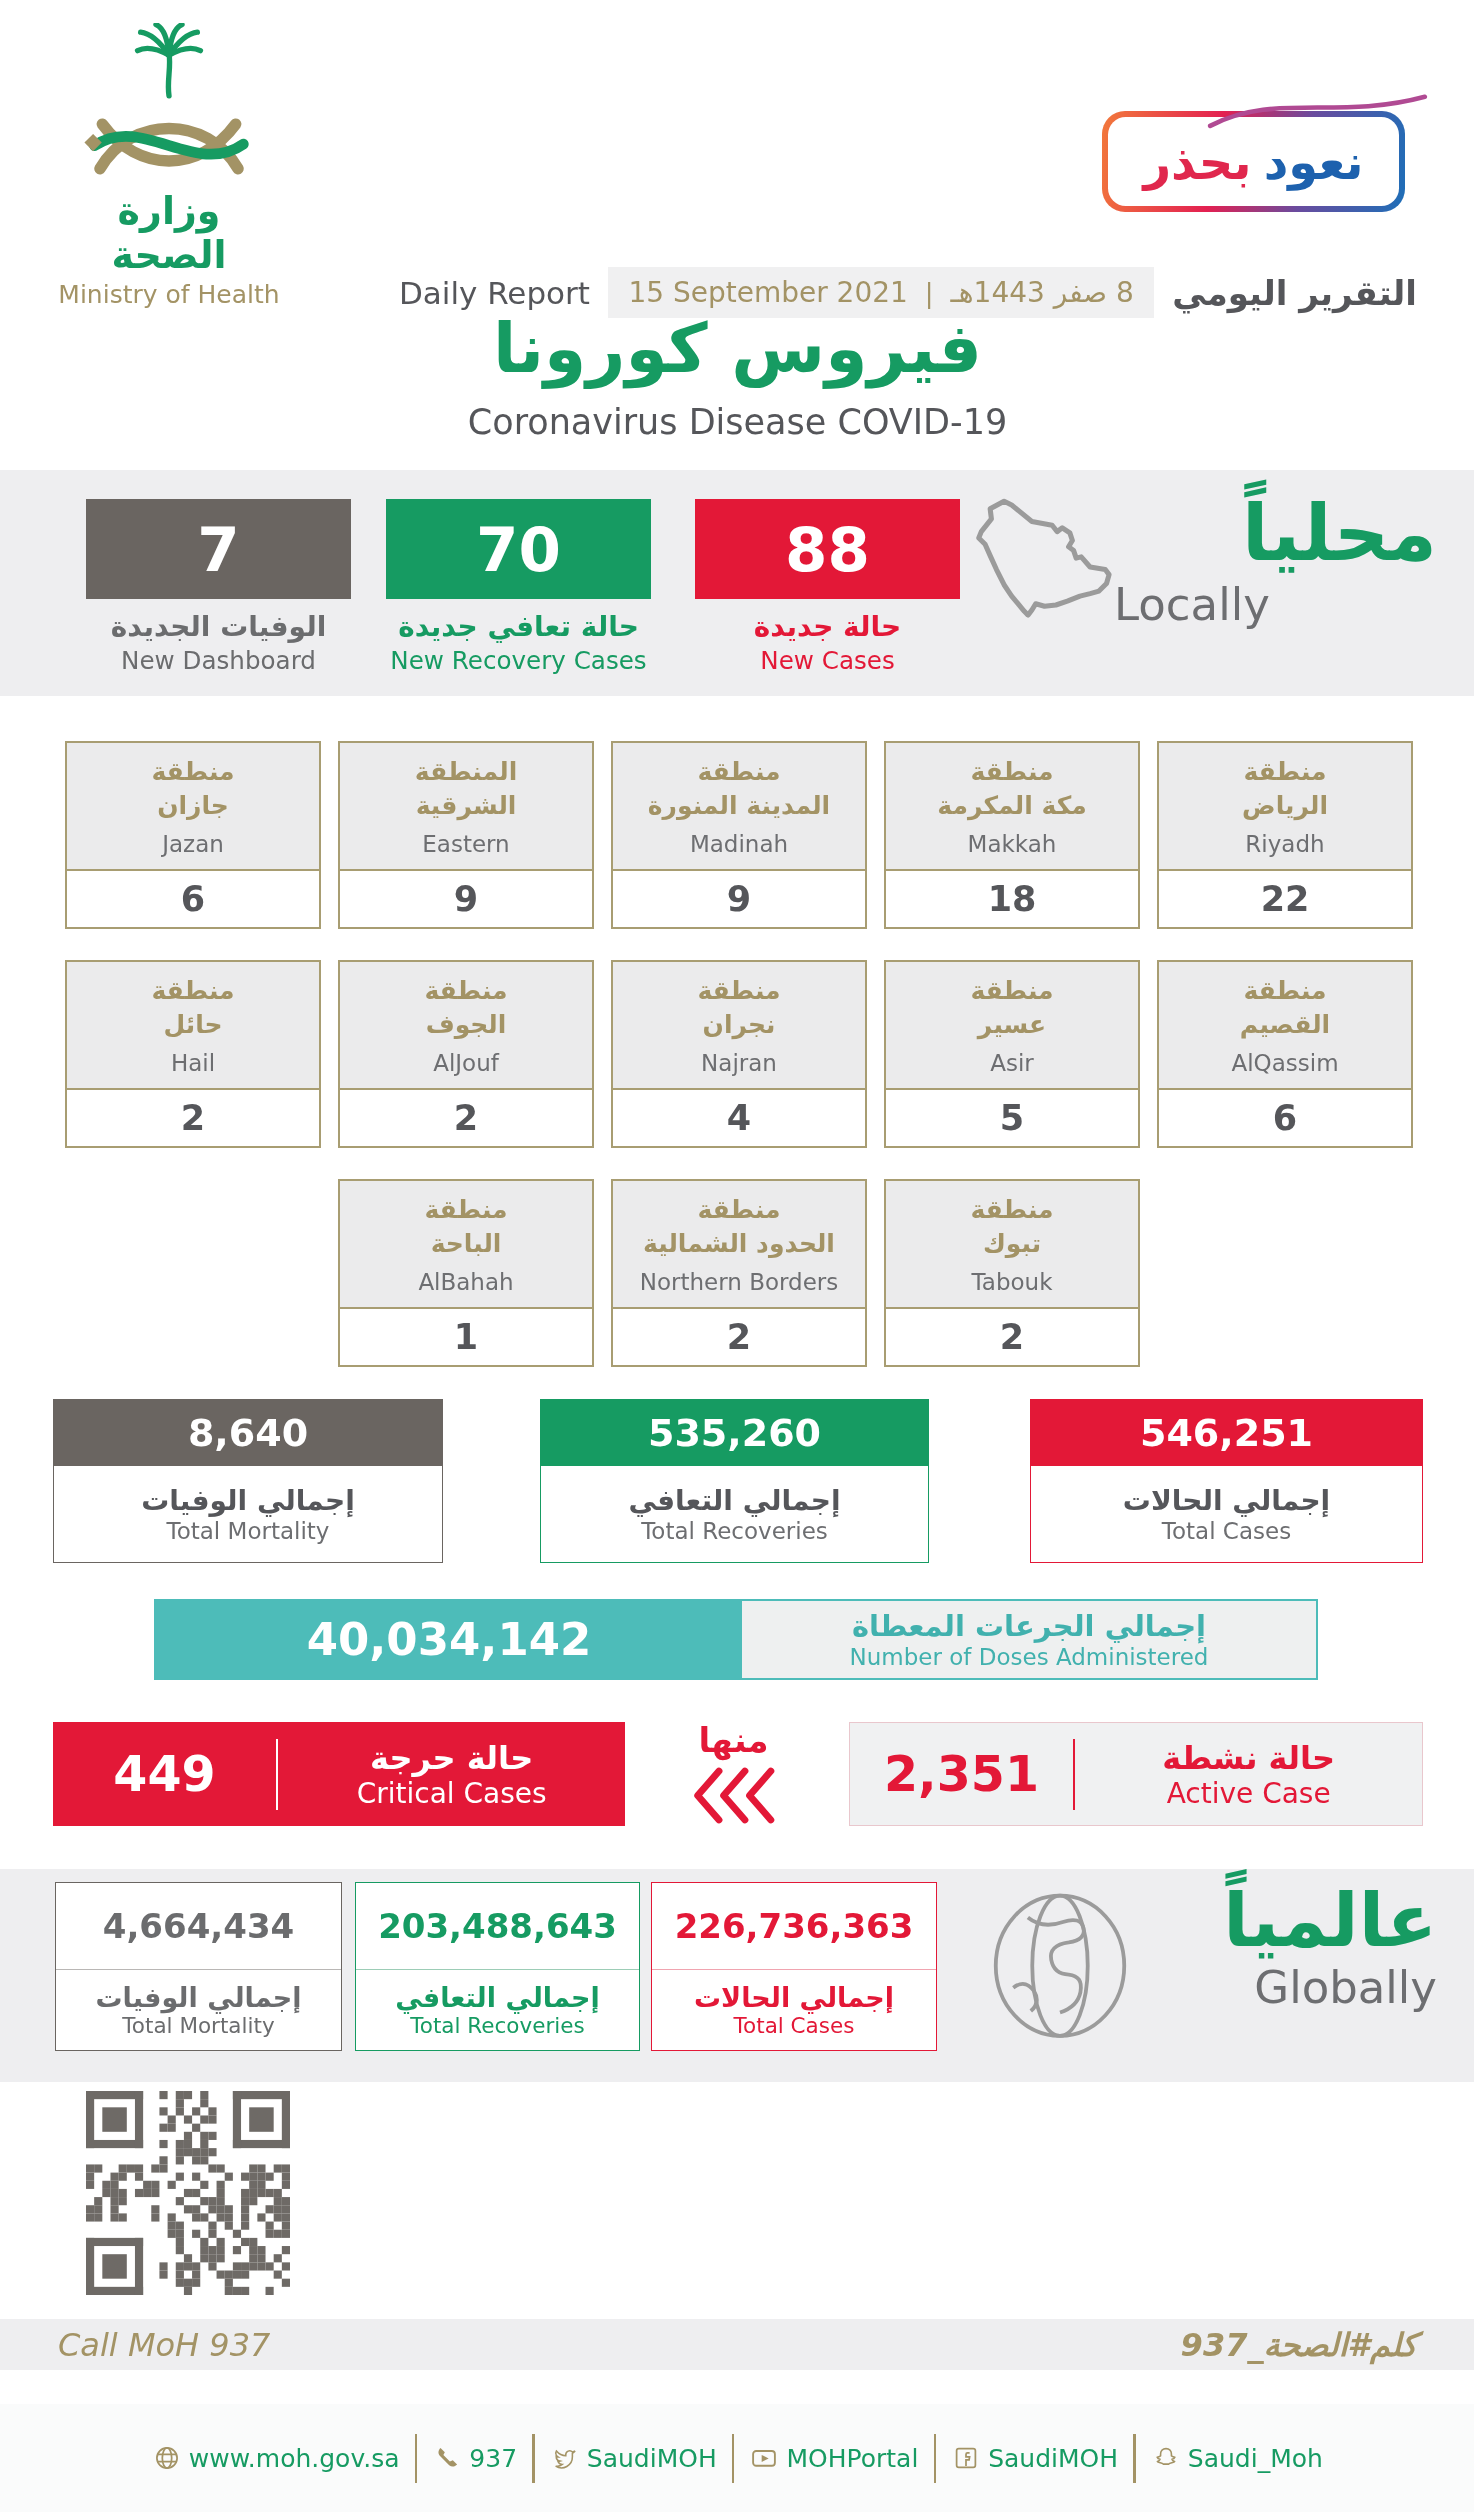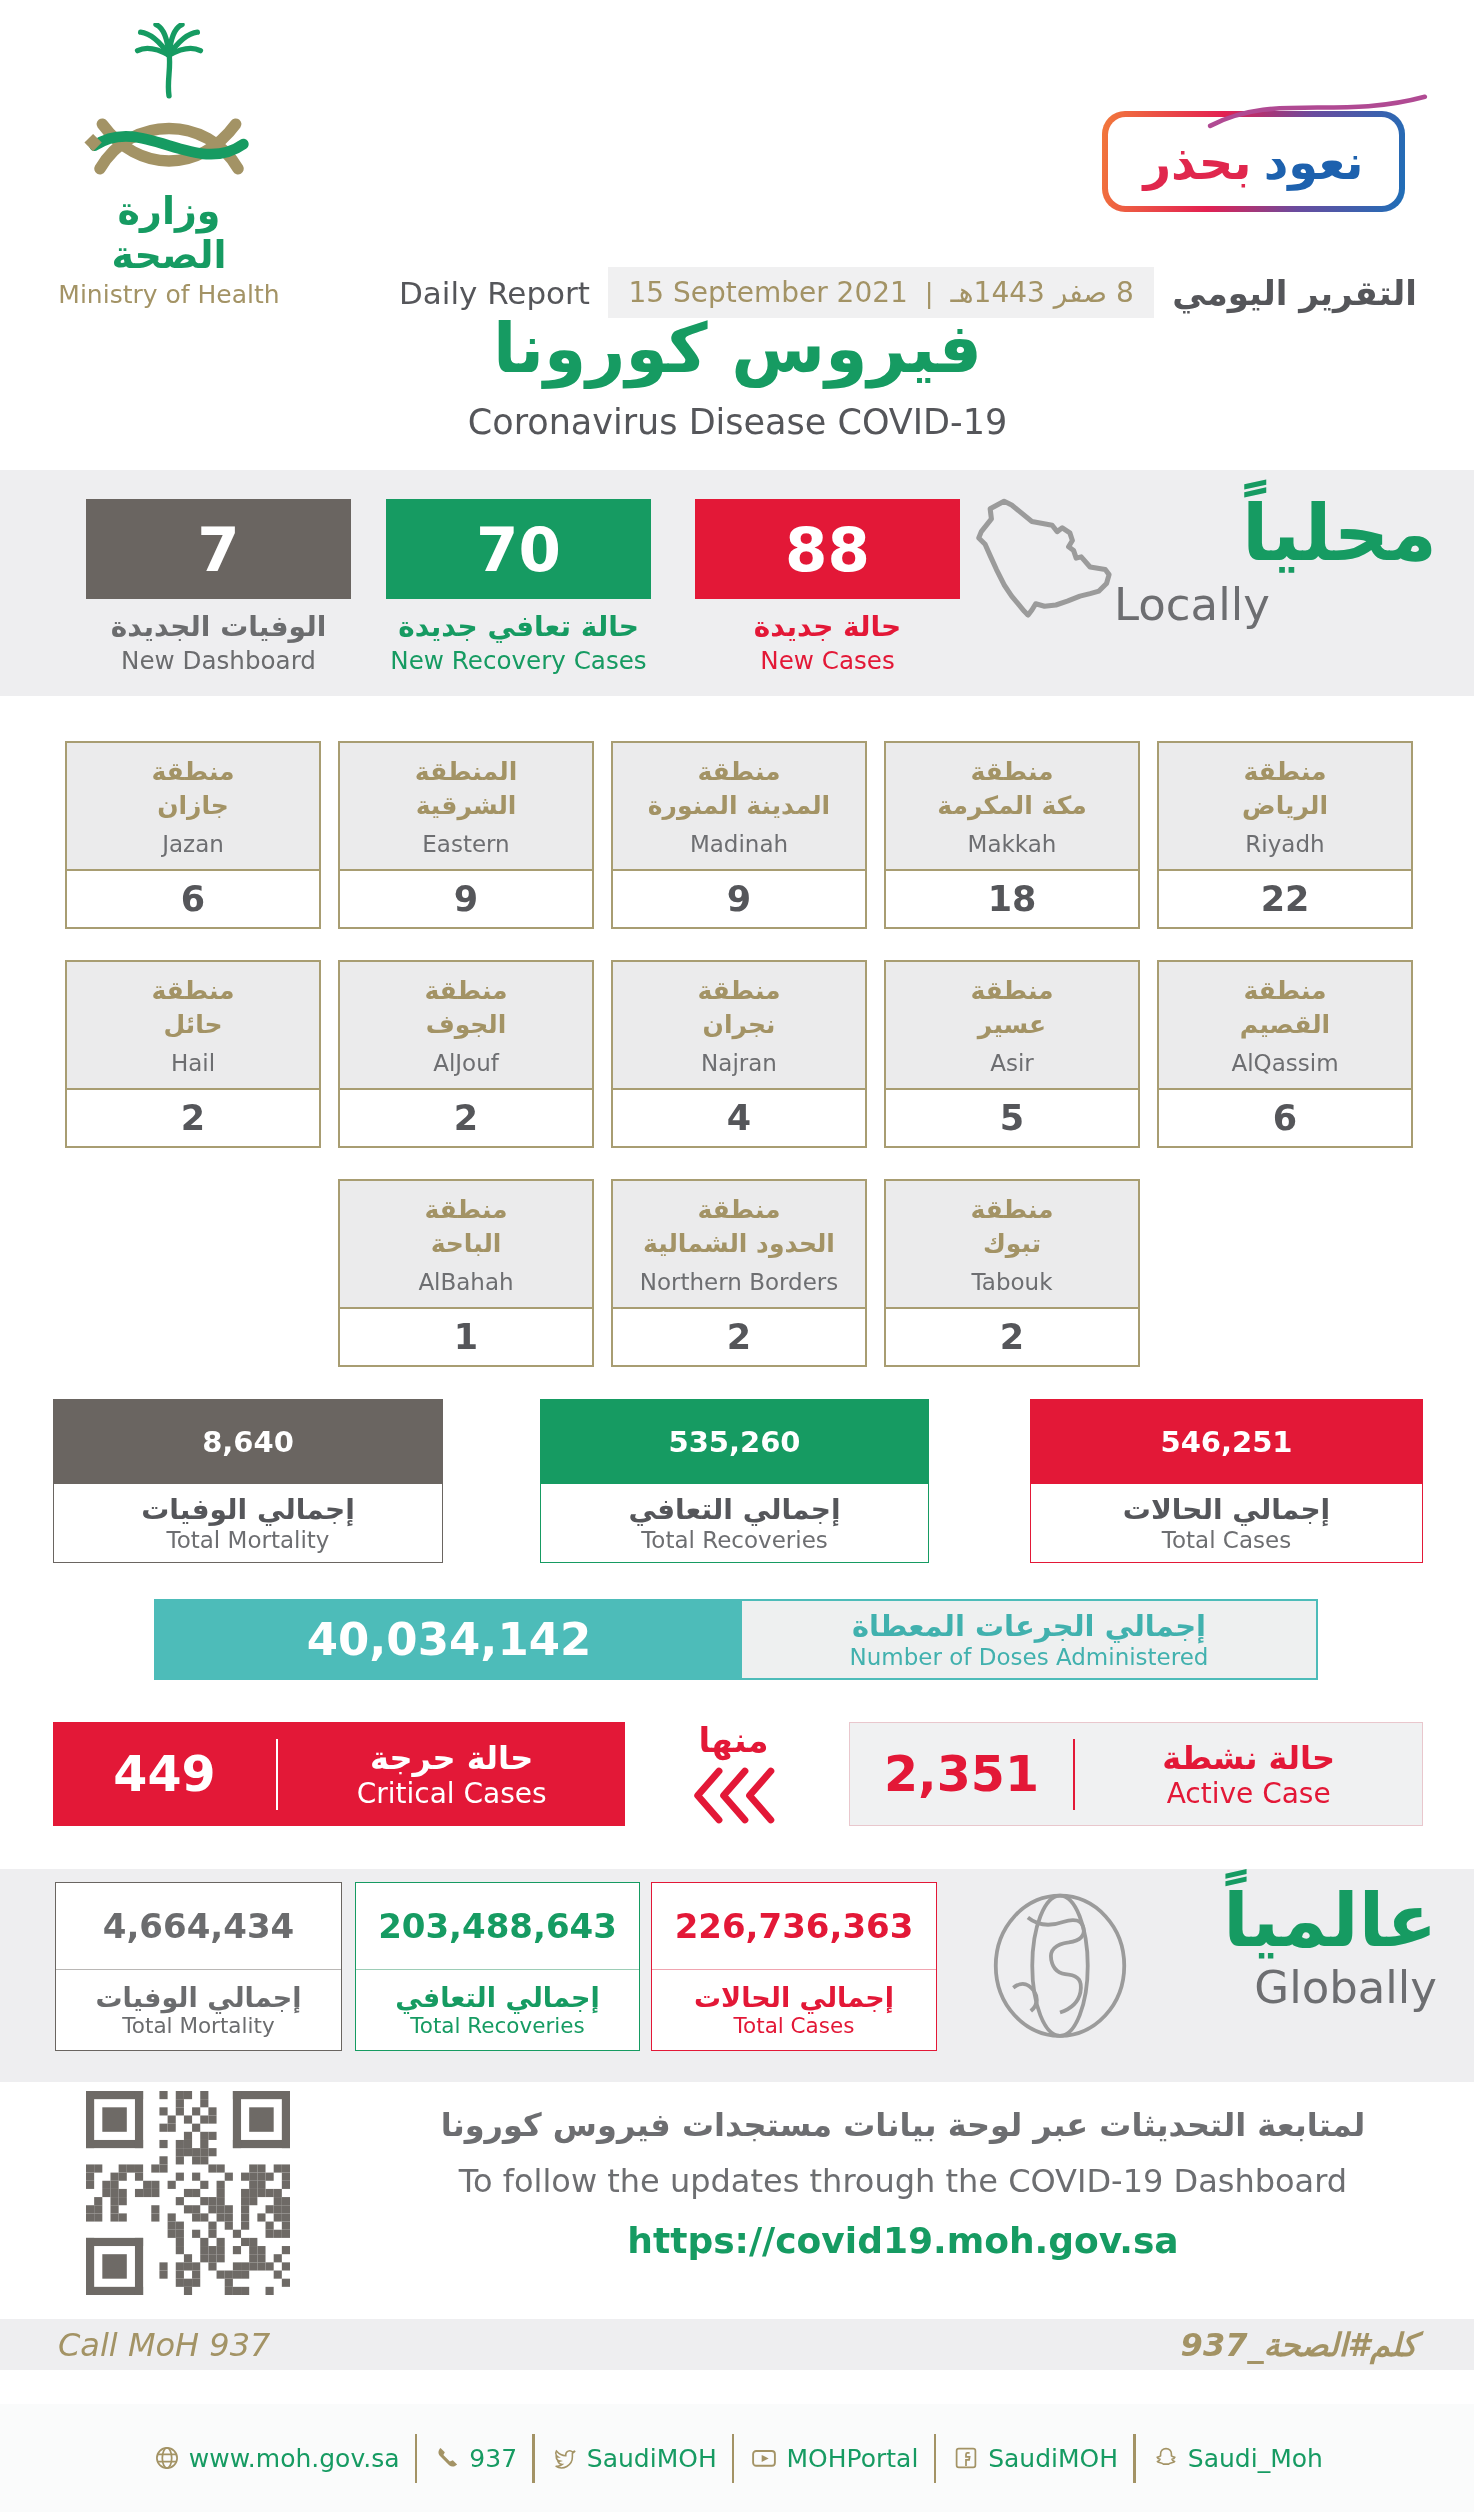--- a/index.html
+++ b/index.html
@@ -69,22 +69,22 @@
     align-items:center;justify-content:center;text-align:center;padding:3.1px 4.6px;}
   .r-ar{font-size:25px;font-weight:bold;color:var(--gold);line-height:1.35;}
   .r-en{font-size:23px;color:var(--muted);margin-top:7.7px;}
   .rval{height:58px;border-top:2.3px solid var(--cardgold);background:#fff;
     display:flex;align-items:center;justify-content:center;
     font-size:35px;font-weight:bold;color:var(--dark);}
   .col2{grid-column:2}.col3{grid-column:3}.col4{grid-column:4}
 
   
   .tcard{top:1399px;height:164px;display:flex;flex-direction:column;background:#fff;}
-  .tnum{height:84px;display:flex;align-items:center;justify-content:center;
-    color:#fff;font-size:29px;font-weight:bold;}
+  .tnum{height:66px;display:flex;align-items:center;justify-content:center;
+    color:#fff;font-size:38px;font-weight:bold;}
   .tlabels{flex:1;display:flex;flex-direction:column;align-items:center;justify-content:center;background:#fff;}
   .t-ar{font-size:28px;font-weight:bold;color:var(--dark);}
   .t-en{font-size:23px;color:var(--muted);margin-top:1.5px;}
   .t-gray{border:1.5px solid var(--graybox);} .t-gray .tnum{background:var(--graybox);}
   .t-green{border:1.5px solid var(--green);} .t-green .tnum{background:var(--green);}
   .t-red{border:1.5px solid var(--red);} .t-red .tnum{background:var(--red);}
 
   
   .doses{left:154px;top:1599px;width:1164px;height:81px;border:2.3px solid var(--teal);
     display:flex;background:#eef0f0;}
@@ -635,25 +635,20 @@
       <rect x="130" y="230" width="10" height="10" fill="#6e6a66"></rect>
       <rect x="170" y="230" width="10" height="10" fill="#6e6a66"></rect>
       <rect x="240" y="230" width="10" height="10" fill="#6e6a66"></rect>
       <rect x="120" y="240" width="10" height="10" fill="#6e6a66"></rect>
       <rect x="170" y="240" width="10" height="10" fill="#6e6a66"></rect>
       <rect x="180" y="240" width="10" height="10" fill="#6e6a66"></rect>
       <rect x="190" y="240" width="10" height="10" fill="#6e6a66"></rect>
       <rect x="220" y="240" width="10" height="10" fill="#6e6a66"></rect>
     </svg>
 
-  <div class="abs dash">
-    <div class="dash-ar">لمتابعة التحديثات عبر لوحة بيانات مستجدات فيروس كورونا</div>
-    <div class="dash-en">To follow the updates through the COVID-19 Dashboard</div>
-    <div class="dash-url">https://covid19.moh.gov.sa</div>
-  </div>
 
   <div class="abs foot-bar">
     <div class="f-en">Call MoH 937</div>
     <div class="f-ar">كلم#الصحة_937</div>
   </div>
 
   <div class="abs social-band">
     <div class="social-row">
 
       <div class="soc-item">

